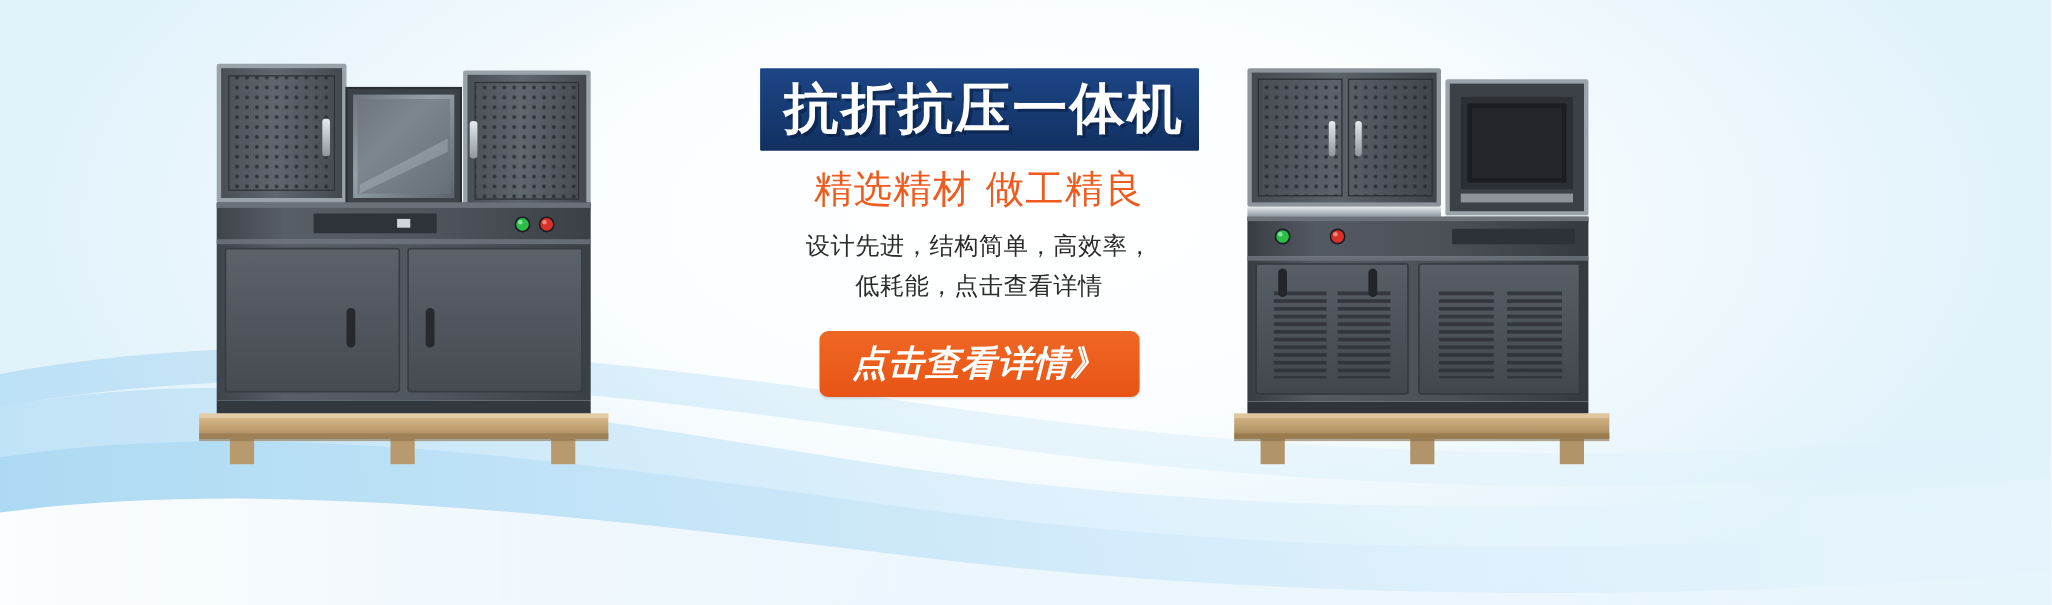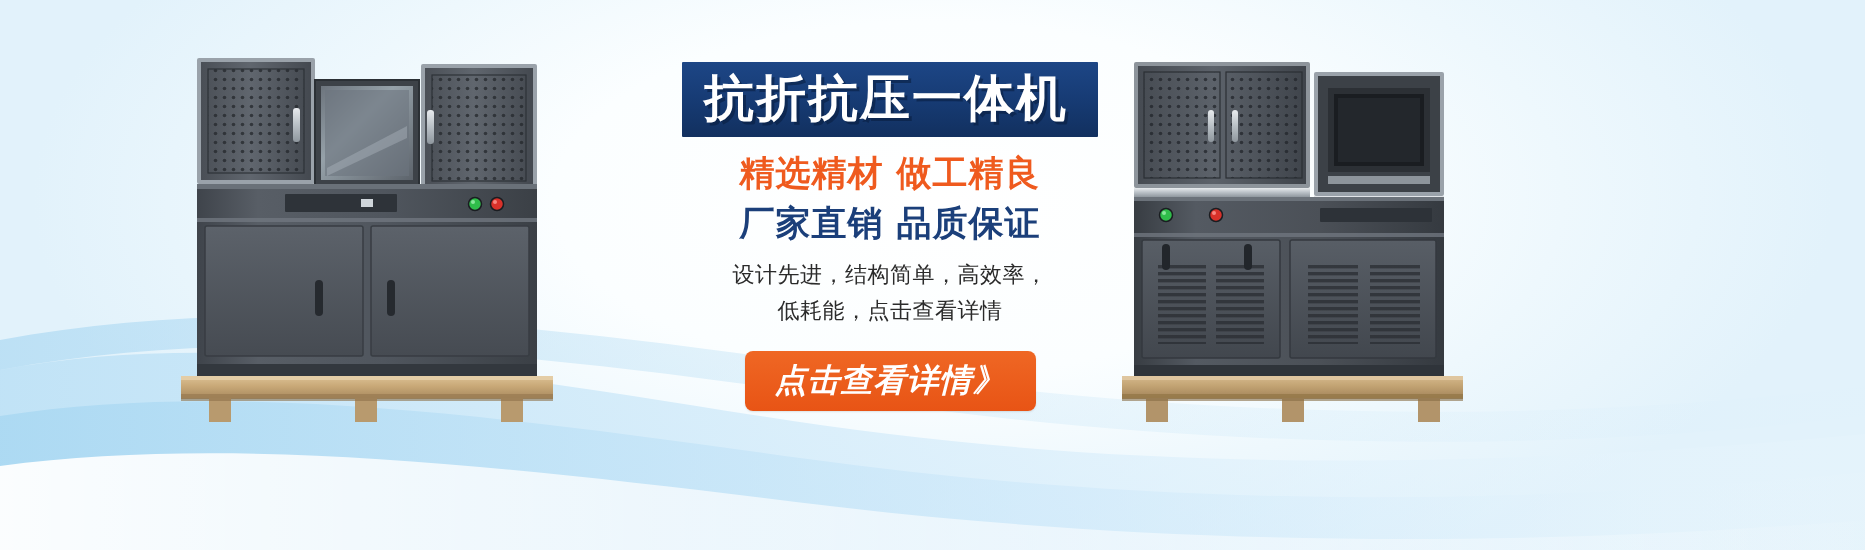--- a/index.html
+++ b/index.html
@@ -19,33 +19,33 @@
   .swoosh svg{display:block;}
   
   #copy{
     position:absolute;left:620px;top:62px;width:540px;height:420px;
     text-align:center;
   }
   #title-bar{
     display:inline-block;
     background:#1b3f7a;
     background:linear-gradient(180deg,#1d4686 0%,#163a72 55%,#12305f 100%);
-    padding:9px 30px 12px 22px;
+    padding:9px 13px 12px 22px;
     margin:0 0 8px 0;
     border-radius:1px;
   }
   #title-bar .t{
     font-family:"DejaVu Sans","Liberation Sans",sans-serif;
     font-size:50px;line-height:54px;font-weight:bold;color:#ffffff;
     letter-spacing:2px;white-space:nowrap;
     text-shadow:3px 3px 0 rgba(8,28,60,0.55);
   }
   .line-orange{
     font-family:"DejaVu Sans","Liberation Sans",sans-serif;
-    font-size:35px;line-height:48px;font-weight:bold;color:#ef5a1e;
+    font-size:35px;line-height:48px;font-weight:normal;color:#ef5a1e;
     letter-spacing:1px;white-space:nowrap;margin-top:4px;
   }
   .line-blue{
     font-family:"DejaVu Sans","Liberation Sans",sans-serif;
     font-size:35px;line-height:48px;font-weight:bold;color:#1b3f7a;
     letter-spacing:1px;white-space:nowrap;margin-top:2px;
   }
   .desc{
     font-family:"DejaVu Sans","Liberation Sans",sans-serif;
     font-size:22px;line-height:36px;color:#2b2b2b;font-weight:normal;
@@ -196,21 +196,20 @@
   </div>
 
   <div id="copy">
 
     <div id="title-bar">
       <div class="t">抗折抗压一体机</div>
     </div>
 
     <div class="line-orange">精选精材 做工精良</div>
 
-    <div class="line-blue">厂家直销 品质保证</div>
 
     <div class="desc first">设计先进，结构简单，高效率，</div>
     <div class="desc">低耗能，点击查看详情</div>
 
     <div id="cta">
       <div class="c">点击查看详情》</div>
     </div>
 
   </div>
 

